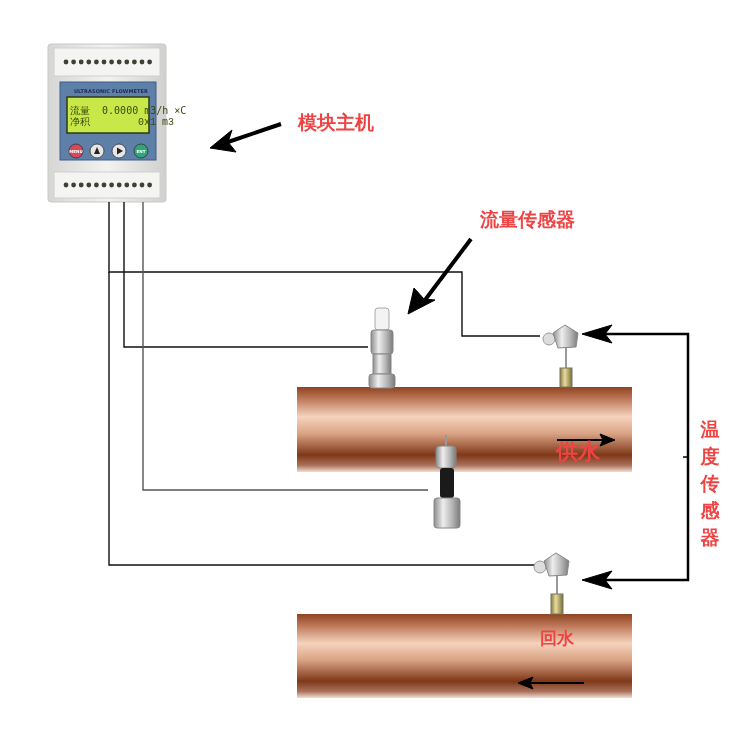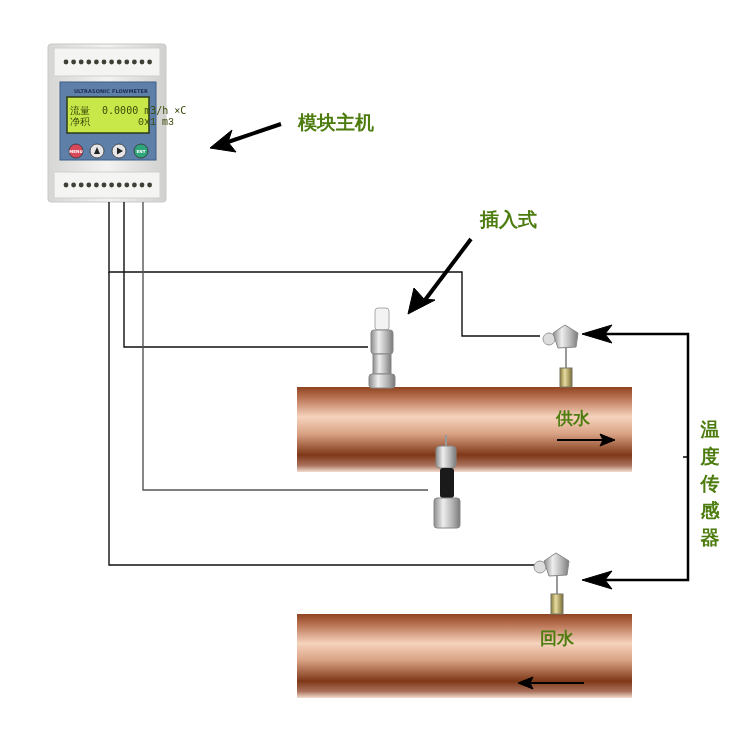--- a/index.html
+++ b/index.html
@@ -1,22 +1,22 @@
 <!DOCTYPE html>
 <html><head>
 <meta charset="utf-8">
 <style>
   html, body { margin:0; padding:0; background:#ffffff; }
   body { width:750px; height:750px; position:relative; overflow:hidden; font-family:"DejaVu Sans", sans-serif; }
   #diagram { position:absolute; left:0; top:0; width:750px; height:750px; }
-  .label { position:absolute; color:#4d7c0f; font-weight:bold; font-family:"DejaVu Sans", sans-serif; white-space:nowrap; }
+  .label { position:absolute; color:#ef4444; font-weight:bold; font-family:"DejaVu Sans", sans-serif; white-space:nowrap; }
   .lbl-host { left:298px; top:110px; font-size:19px; }
   .lbl-flow { left:480px; top:205px; font-size:19px; text-align:center; line-height:29px; }
   .lbl-temp { left:699px; top:416px; font-size:19px; line-height:27px; width:22px; text-align:center; white-space:normal; }
-  .lbl-supply { left:556px; top:407px; font-size:17px;font-family:Liberation Serif, serif; }
+  .lbl-supply { left:556px; top:437px; font-size:22px;font-family:Liberation Serif, serif; }
   .lbl-return { left:540px; top:627px; font-size:17px; }
   .lcd-title { position:absolute; left:66px; top:88px; width:90px; text-align:center; font-size:5px; font-weight:bold; color:#1d2a50; letter-spacing:0.1px; }
   .lcd-line { position:absolute; font-family:"DejaVu Sans Mono", monospace; font-size:10px; color:#3a4a0a; white-space:nowrap; }
   .lcd-l1 { left:70px; top:104px; }
   .lcd-l2 { left:70px; top:115px;font-family:Liberation Mono, monospace; }
   .btn-lbl { position:absolute; font-size:4px; font-weight:bold; color:#fff; text-align:center; width:16px; }
 </style>
 </head>
 <body>
 
@@ -152,17 +152,17 @@
   <span>流量</span>&nbsp;&nbsp;<span>0.0000 m3/h ×C</span>
 </div>
 <div class="lcd-line lcd-l2">
   <span>净积</span>&nbsp;&nbsp;&nbsp;&nbsp;&nbsp;&nbsp;&nbsp;&nbsp;<span>0x1 m3</span>
 </div>
 <div class="btn-lbl" style="left:68px;top:149px;">MENU</div>
 <div class="btn-lbl" style="left:133px;top:149px;">ENT</div>
 
 <div class="label lbl-host">模块主机</div>
 <div class="label lbl-flow">
-  <div>插入式</div>
+  <div>流量传感器</div>
 </div>
 <div class="label lbl-temp">温度传感器</div>
 <div class="label lbl-supply">供水</div>
 <div class="label lbl-return">回水</div>
 
 </body></html>

